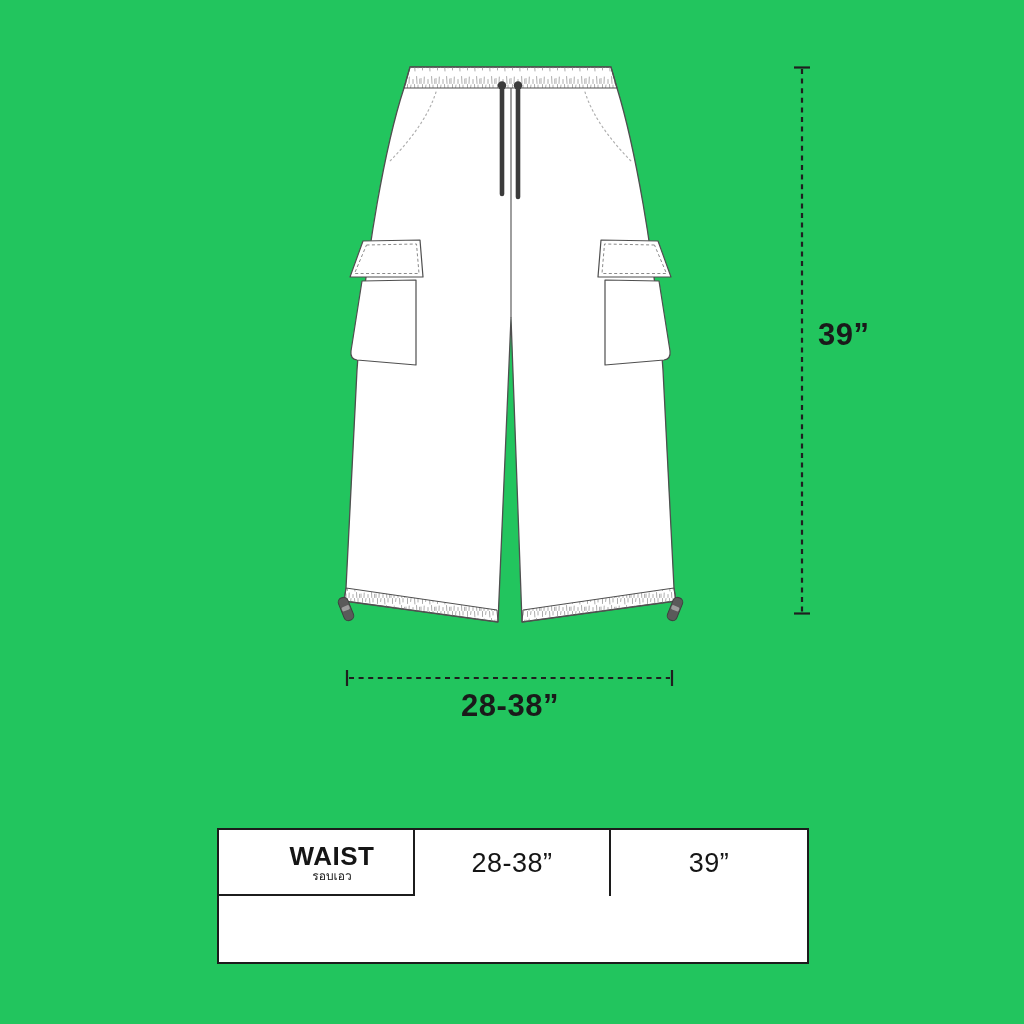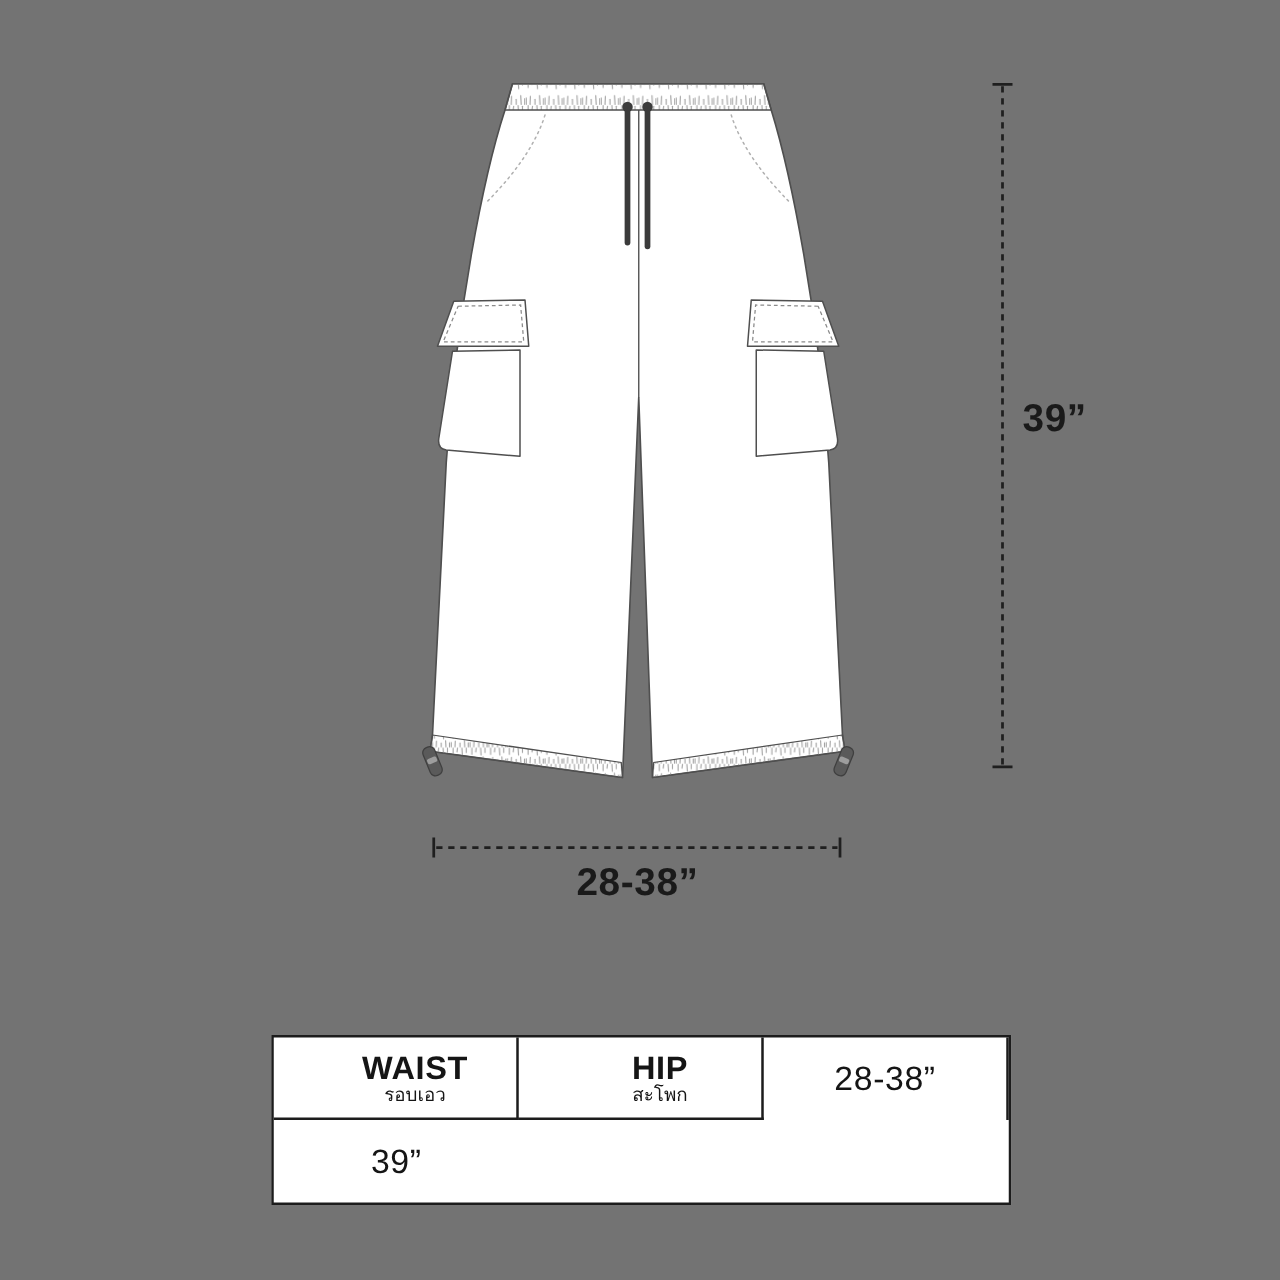--- a/index.html
+++ b/index.html
@@ -1,19 +1,19 @@
 <!DOCTYPE html>
 <html><head>
 <meta charset="utf-8">
 <style>
   html,body{margin:0;padding:0;background:#ffffff;}
   .canvas{
     position:relative;
     width:1024px;height:1024px;
-    background:#737373;
+    background:#22c55e;
     font-family:"Liberation Sans", sans-serif;
     overflow:hidden;
   }
   .sketch-svg{position:absolute;left:0;top:0;}
   .dim-label{
     position:absolute;
     font-weight:bold;
     font-size:31px;
     color:#1a1a1a;
     letter-spacing:.5px;
@@ -33,21 +33,21 @@
   }
   .cell{
     display:flex;flex-direction:column;
     align-items:center;justify-content:center;
     box-sizing:border-box;
     color:#151515;
   }
   .cell.col-a,.cell.col-b{border-right:2px solid #1c1c1c;}
   .cell.head{border-bottom:2.5px solid #1c1c1c;padding-top:2px;padding-left:32px;}
   .head-en{font-size:26px;font-weight:bold;line-height:1.08;letter-spacing:.5px;}
-  .head-th{font-size:15px;line-height:1.15;}
+  .head-th{font-size:12px;line-height:1.15;}
   .cell.value{font-size:27px;letter-spacing:.5px;}
 </style>
 </head>
 <body>
 
 <div class="canvas">
 
   <svg class="sketch-svg" width="1024" height="1024" viewBox="0 0 1024 1024">
     <defs>
       <pattern id="ribWB" width="15" height="21" patternUnits="userSpaceOnUse">
@@ -143,22 +143,18 @@
 
   <div class="dim-label length">39”</div>
   <div class="dim-label width">28-38”</div>
 
   <div class="size-table">
 
     <div class="cell head col-a">
       <div class="head-en">WAIST</div>
       <div class="head-th">รอบเอว</div>
     </div>
-    <div class="cell head col-b">
-      <div class="head-en">HIP</div>
-      <div class="head-th">สะโพก</div>
-    </div>
 
     <div class="cell value col-a">28-38”</div>
     <div class="cell value">39”</div>
   </div>
 
 </div>
 
 </body></html>

